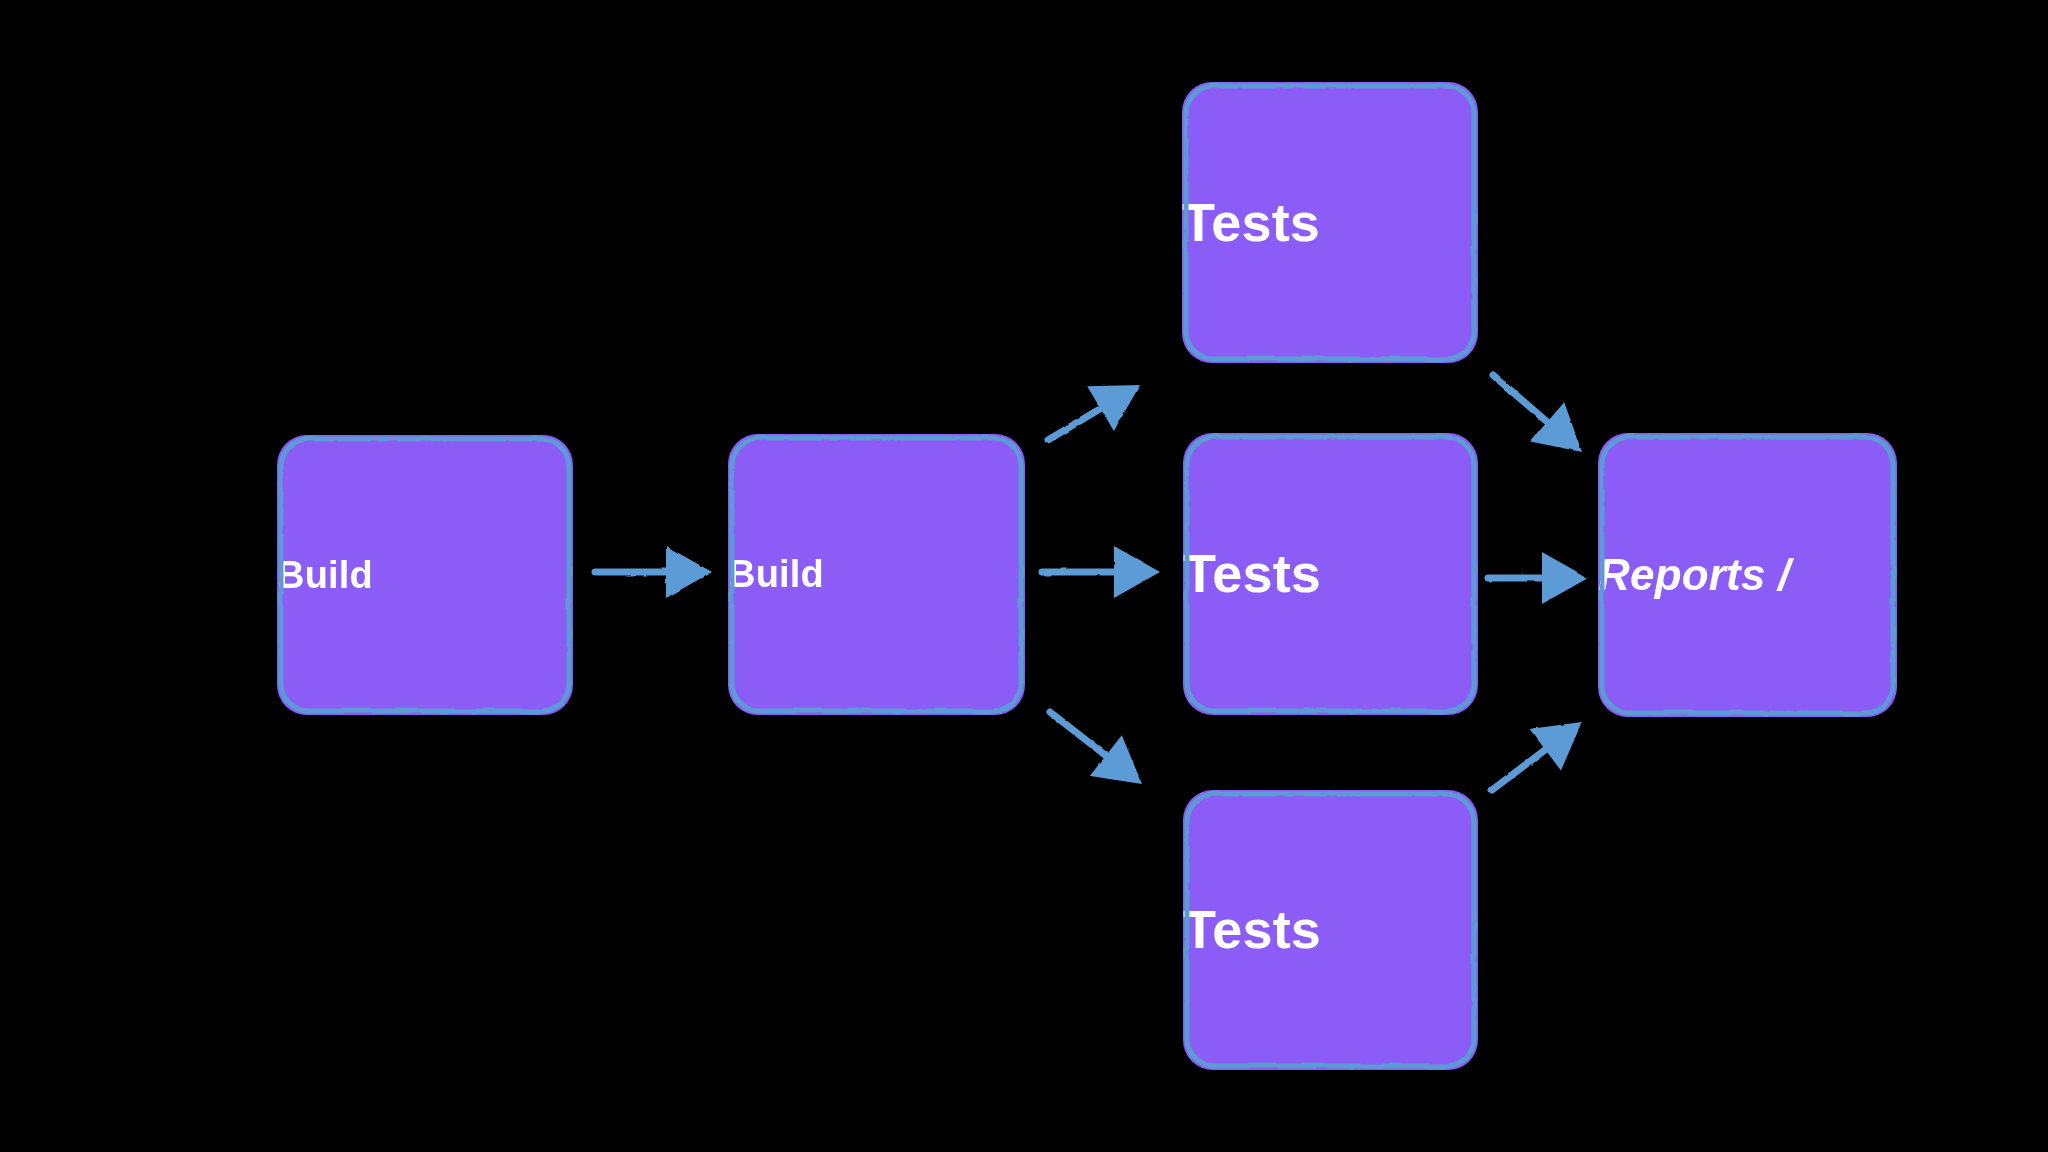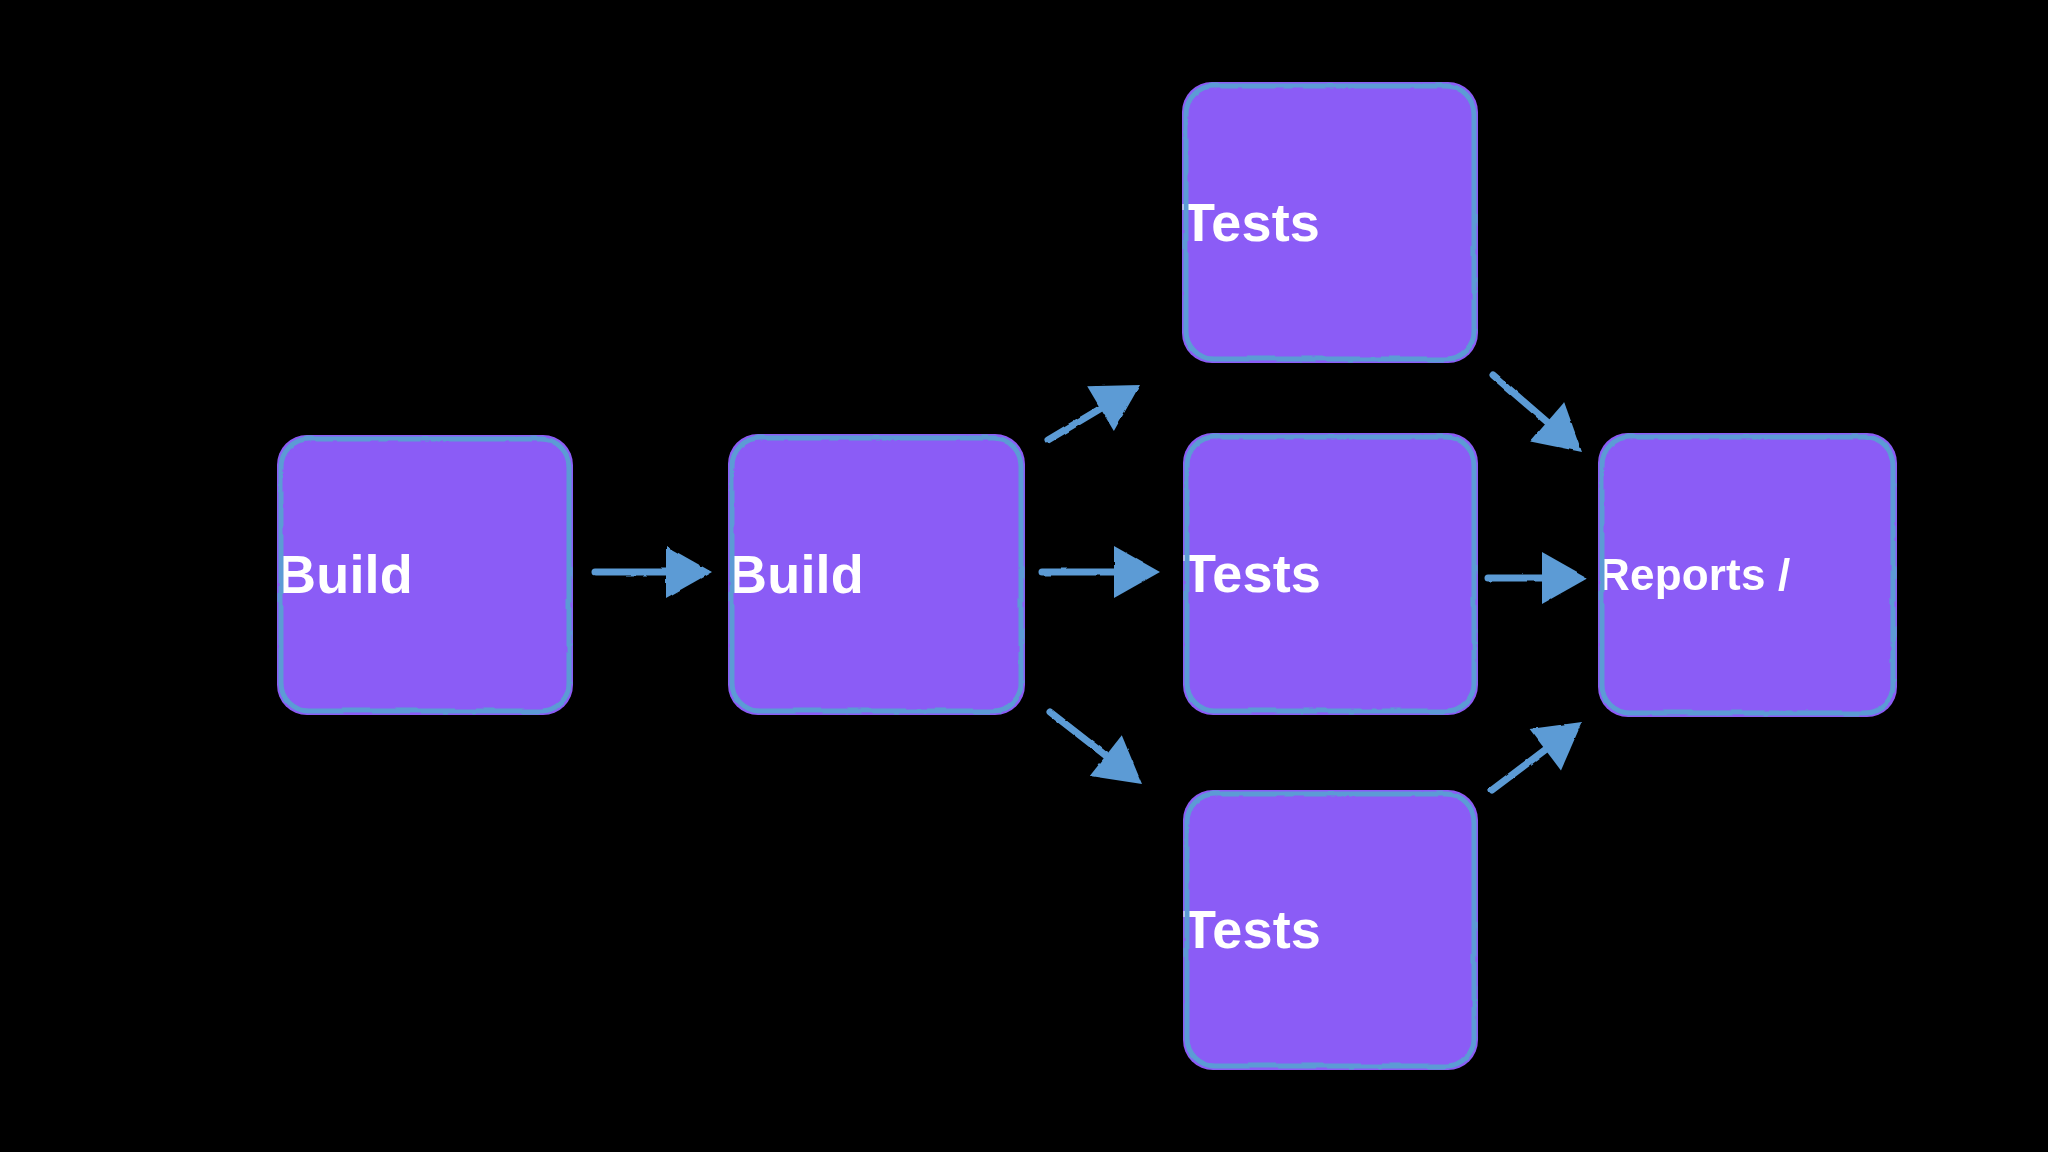--- a/index.html
+++ b/index.html
@@ -41,23 +41,23 @@
     white-space: pre-line;
   }
   .node-frame {
     position: absolute;
     left: 0;
     top: 0;
     width: 100%;
     height: 100%;
     pointer-events: none;
   }
-  .lbl-build { font-size: 54px; }
+  .lbl-build { font-size: 38px; }
   .lbl-tests { font-size: 54px; }
-  .lbl-reports-1 { font-size: 44px; display:block; }
+  .lbl-reports-1 { font-size: 44px; display:block;font-style:italic; }
   .lbl-reports-2 { font-size: 40px; display:block; }
 </style>
 </head>
 <body>
 
 <div id="canvas">
 
   <svg id="edges" viewBox="0 0 2048 1152" xmlns="http://www.w3.org/2000/svg">
     <defs>
       <filter id="rough" x="-25%" y="-25%" width="150%" height="150%">

